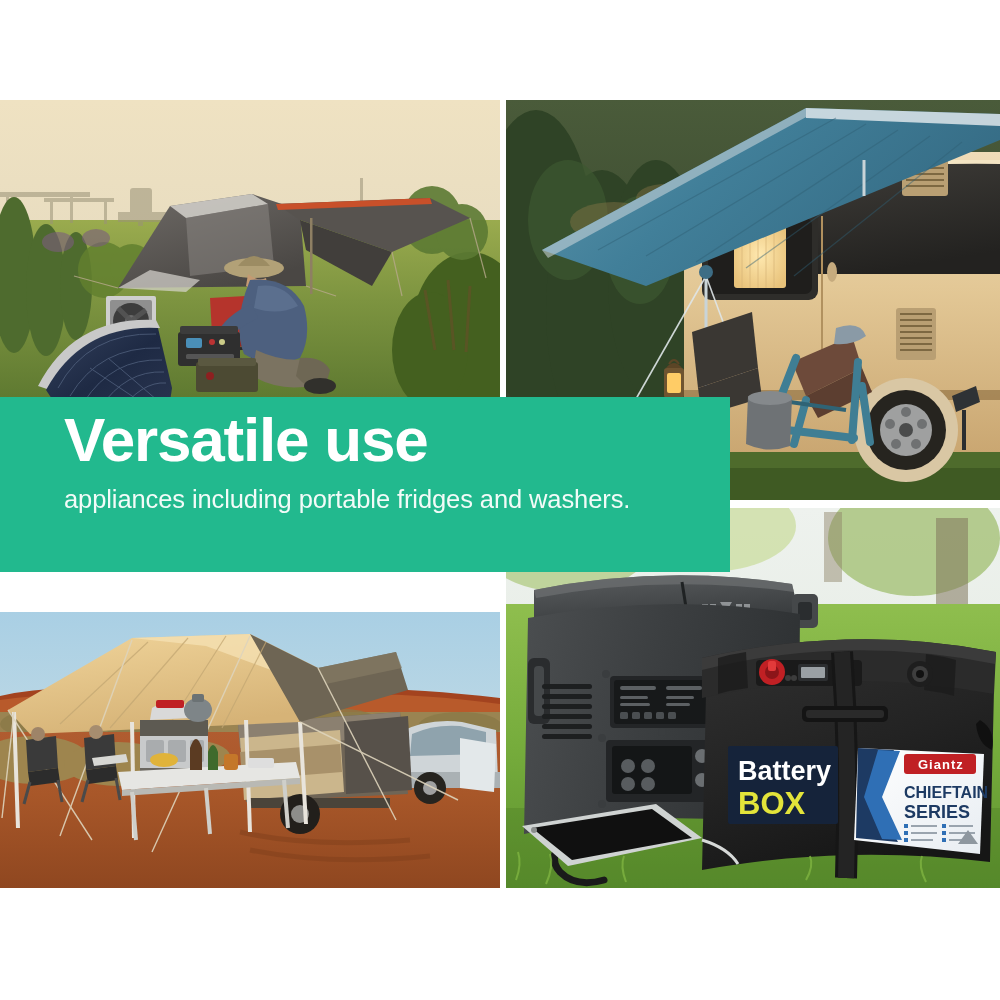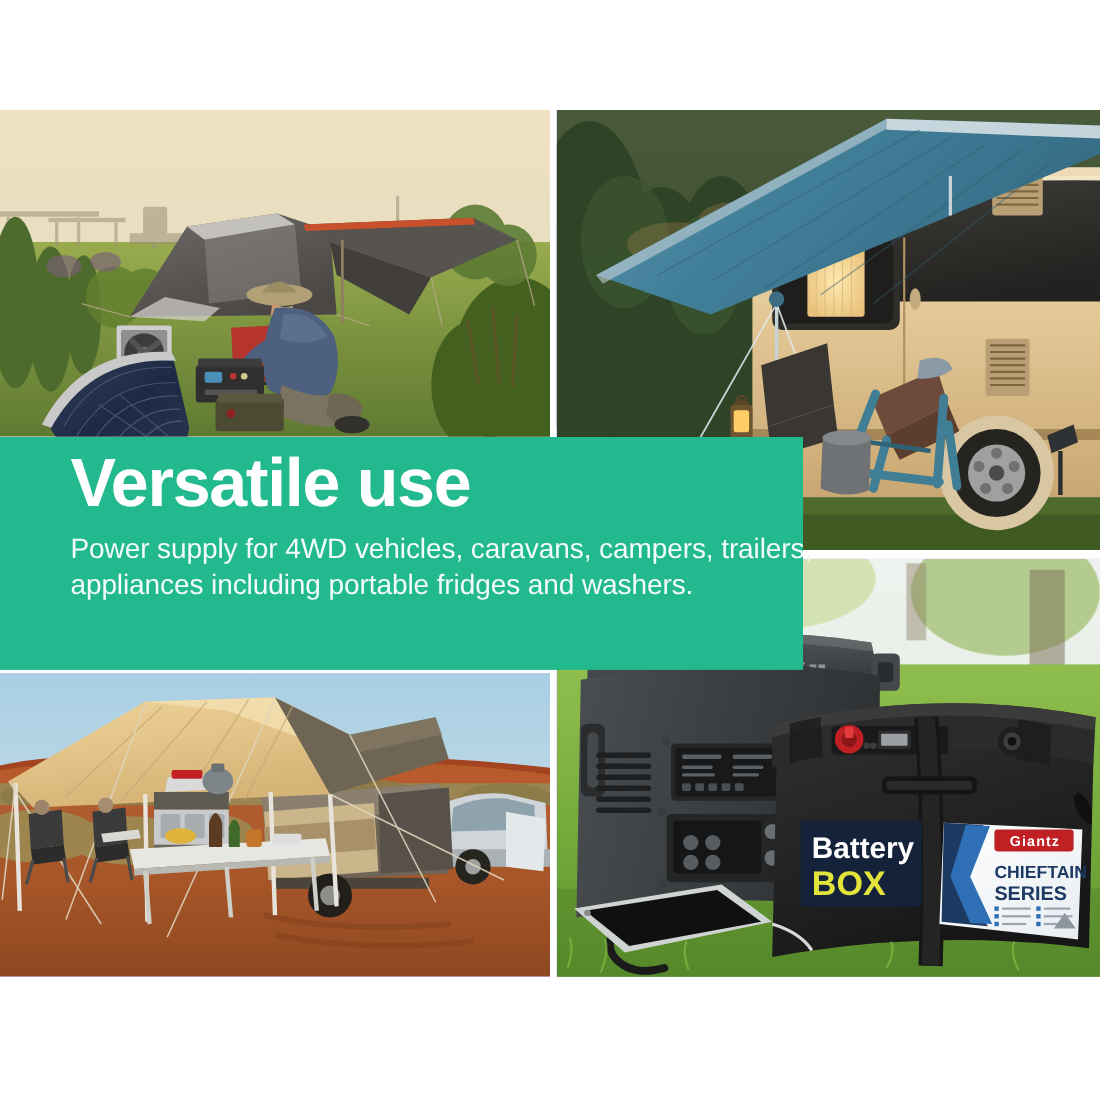--- a/index.html
+++ b/index.html
@@ -26,21 +26,21 @@
     background: #c4b5fd;
   }
   .photo svg { display: block; width: 100%; height: 100%; }
 
   
   #callout {
     position: absolute;
     left: 0;
     top: 397px;
     width: 730px;
-    height: 212px;
+    height: 175px;
     background: #22b98e;
     z-index: 40;
   }
   #callout-headline {
     position: absolute;
     left: 64px;
     top: 12px;
     margin: 0;
     font-size: 62px;
     line-height: 1;
@@ -762,18 +762,17 @@
         </g>
       </g>
 
       <path d="M92 146 L126 142 L128 150 L94 154 Z" fill="#d8d8d4"></path>
     </svg>
   </div>
 
   <div id="callout">
     <h1 id="callout-headline">Versatile use</h1>
     <p id="callout-body">
-      <span>Power supply for 4WD vehicles, caravans, campers, trailers,</span>
       <span>appliances including portable fridges and washers.</span>
     </p>
   </div>
 
 </div>
 
 </body></html>

